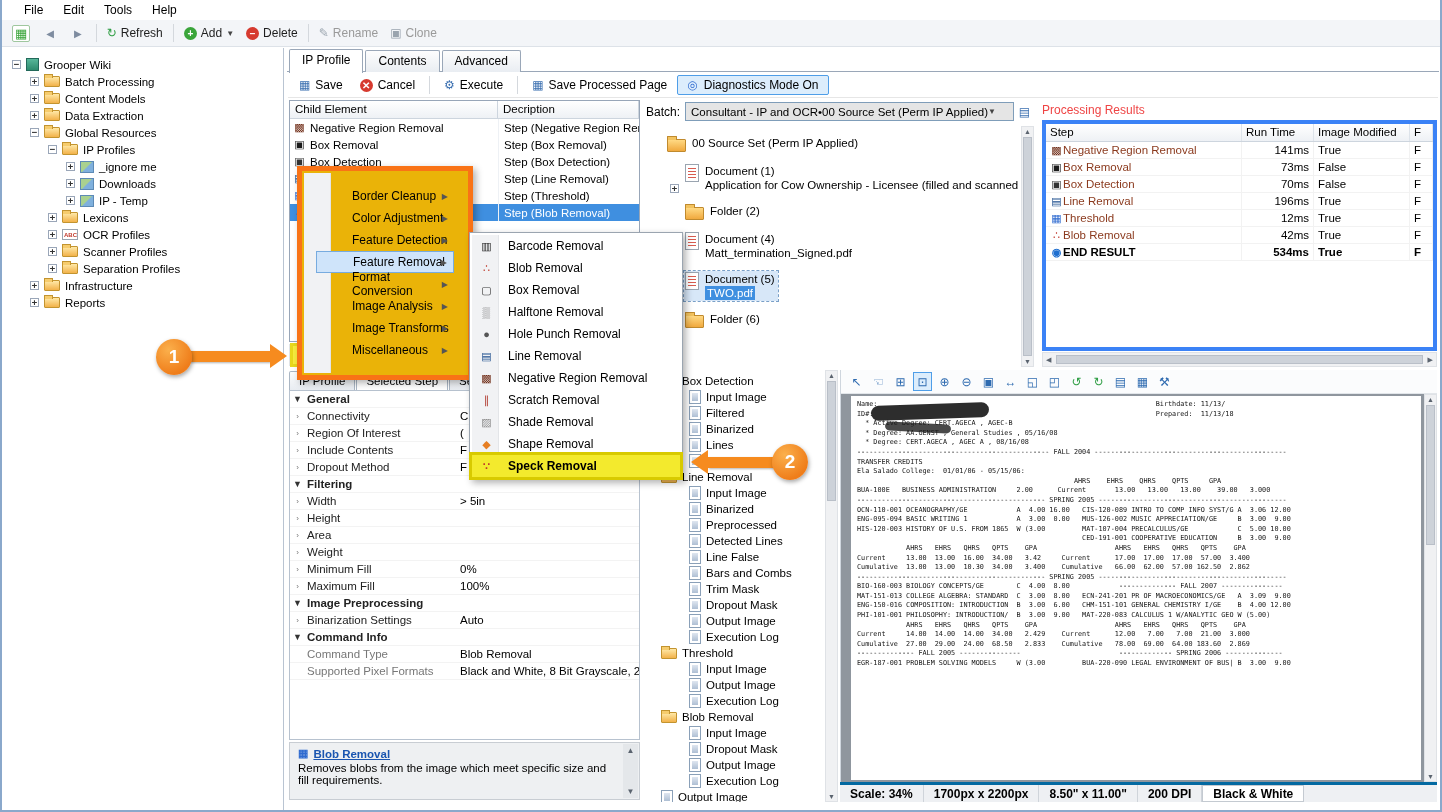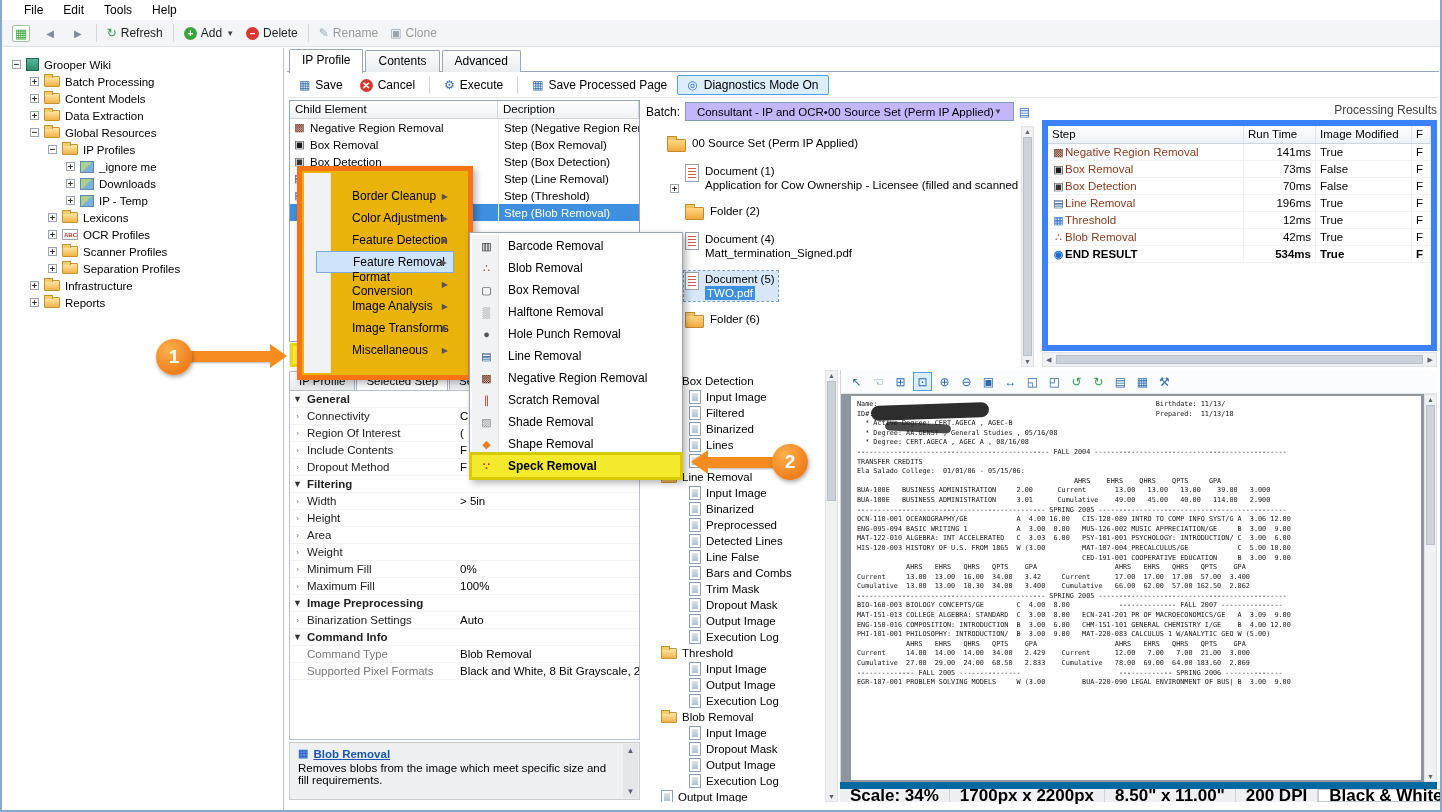--- a/index.html
+++ b/index.html
@@ -84,42 +84,42 @@
 
 
 .descbox{position:absolute;left:287px;top:742px;width:351px;height:58px;background:#eef0f2;border:1px solid #c8cdd3;padding:4px 20px 4px 8px;font-size:11.5px;overflow:hidden}
 .desclink{color:#1a55b0;font-weight:bold;text-decoration:underline;display:flex;gap:5px;align-items:center;margin-bottom:2px}
 .desc-ico{color:#2f6bd0;font-size:11px;text-decoration:none}
 .descscroll{position:absolute;right:1px;top:1px;bottom:1px;width:15px;background:#e4e7ea;display:flex;flex-direction:column;justify-content:space-between;align-items:center;font-size:8px;color:#5a636e;padding:2px 0}
 
 
 .batchpanel{position:absolute;left:640px;top:100px;width:392px;height:267px;background:#fff;overflow:hidden}
 .batchrow{display:flex;align-items:center;gap:5px;height:23px;padding:0 4px;font-size:12px}
-.batchcombo{flex:1;border:1px solid #7f9db9;height:19px;display:flex;align-items:center;padding:0 5px;font-size:11.5px;background:#c4b5fd;justify-content:center;white-space:nowrap;overflow:hidden}
+.batchcombo{flex:1;border:1px solid #7f9db9;height:19px;display:flex;align-items:center;padding:0 5px;font-size:11.5px;background:#e5e5e5;justify-content:flex-start;white-space:nowrap;overflow:hidden}
 .bicon{color:#3a6fb0;font-size:12px}
 .btree{position:absolute;left:0;top:26px;right:13px;bottom:0;overflow:hidden;padding-top:4px}
 .brow{display:flex;align-items:flex-end;gap:5px;padding:5px 0}
 .bl0{padding-left:10px}.bl1{padding-left:28px}
 .brow .exp{margin-top:4px}
 .bitem{display:flex;gap:6px;align-items:flex-start;padding:1px 3px 1px 1px}
 .bitem.selrow{background:#d7e7f8;outline:1px dashed #7aa0c8}
 .blabels{font-size:11.5px;line-height:14px}
 .bsub{white-space:nowrap}
 .bsub.selsub{background:#3f8fe0;color:#fff;width:fit-content;padding:0 2px}
 .ic-folder-big{position:relative;width:19px;height:13px;background:linear-gradient(#ffd983,#f0a93e);border:1px solid #c08a2e;border-radius:1px;margin-top:3px;flex:0 0 auto}
 .ic-folder-big::before{content:"";position:absolute;left:-1px;top:-4px;width:8px;height:3px;background:#f3c35f;border:1px solid #c08a2e;border-bottom:none;border-radius:1px 1px 0 0}
 .ic-doc-big{position:relative;width:14px;height:18px;background:#fff;border:1px solid #9aa4b0;flex:0 0 auto}
 .ic-doc-big::after{content:"";position:absolute;left:2px;right:2px;top:3px;height:11px;background:repeating-linear-gradient(to bottom,#d85c50 0 1px,transparent 1px 3px)}
 .bscroll{position:absolute;right:0;top:26px;width:13px;bottom:0;background:#f0f1f3;border:1px solid #dfe2e6;display:flex;flex-direction:column;justify-content:space-between;align-items:center;font-size:7px;color:#5a636e;padding:1px 0}
 .bthumb{width:9px;flex:1;margin:2px 0;background:#cdd2d9;border:1px solid #b9bfc8}
 
 
 .resultspanel{position:absolute;left:1040px;top:100px;width:395px;height:267px}
-.restitle{text-align:right;font-size:12px;padding:3px 0;color:#404040}
-.restable{position:absolute;left:0;top:20px;right:0;bottom:16px;border:6px solid #3b82f6;background:#fff;overflow:hidden}
+.restitle{text-align:left;font-size:12px;padding:3px 0;color:#ef4444}
+.restable{position:absolute;left:0;top:20px;right:0;bottom:16px;border:4px solid #3b82f6;background:#fff;overflow:hidden}
 .reshead{display:flex;height:18px;background:linear-gradient(#fff,#eef1f5);border-bottom:1px solid #cdd5de;font-size:11.5px}
 .reshead .hc{padding:2px 4px;border-right:1px solid #dde3ea;white-space:nowrap;overflow:hidden}
 .rc1{width:196px}.rc2{width:72px}.rc3{width:96px}.rc4{flex:1}
 .resrow{display:flex;height:17px;font-size:11.5px;align-items:center;border-bottom:1px solid #f2f2f2}
 .resrow .rcell{padding:0 4px;white-space:nowrap;overflow:hidden;height:100%;display:flex;align-items:center;border-right:1px solid #f2f2f2}
 .resrow .rcell.rc2{justify-content:flex-end}
 .resrow .stepname{color:#8b3a1e}
 .resrow.endrow{font-weight:bold}
 .resrow.endrow .stepname{color:#000}
 .reshscroll{position:absolute;left:0;bottom:0;right:0;height:15px;background:#f0f1f3;border:1px solid #dfe2e6;display:flex;align-items:center;font-size:7px;color:#5a636e}
@@ -142,21 +142,21 @@
 .vtool{width:19px;height:19px;display:flex;align-items:center;justify-content:center;font-size:12px;color:#2f6bb0}
 .vtool.active{border:1px solid #4f9ee8;background:#dcedfc}
 .vtool.green{color:#2f9e44}
 .vcanvas{position:absolute;left:0;top:24px;right:13px;bottom:0;background:#8f969e;overflow:hidden}
 .page{position:absolute;left:10px;top:2px;width:570px;height:384px;background:#fff;overflow:hidden;padding:4px 0 0 6px}
 .page .dline{font:6.8px/9.6px "DejaVu Sans Mono",monospace;color:#151515;white-space:pre}
 .blobA{position:absolute;left:20px;top:8px;width:118px;height:15px;background:#101010;border-radius:8px;transform:rotate(-2deg);opacity:.88}
 .blobB{position:absolute;left:34px;top:27px;width:66px;height:9px;background:#1c1c1c;border-radius:5px;transform:rotate(3deg);opacity:.8}
 .vscroll{position:absolute;right:0;top:24px;width:13px;bottom:0;background:#f0f1f3;border:1px solid #dfe2e6;display:flex;flex-direction:column;align-items:center;font-size:7px;color:#5a636e;padding:1px 0}
 .vthumb{width:9px;height:140px;margin-top:2px;background:#cdd2d9;border:1px solid #b9bfc8}
-.vstatus{position:absolute;left:838px;top:782px;width:597px;height:20px;background:#eef0f3;border-top:7px solid #0369a1;display:flex;align-items:flex-end;font-size:17px;font-weight:bold}
+.vstatus{position:absolute;left:838px;top:782px;width:597px;height:20px;background:#eef0f3;border-top:3px solid #0369a1;display:flex;align-items:flex-end;font-size:12px;font-weight:bold}
 .vseg{padding:0 10px;border-right:1px solid #cfd4da;height:100%;display:flex;align-items:center;white-space:nowrap}
 .vseg.white{background:#fff;border:1px solid #c4cad1}
 
 
 .ctxmenu{position:absolute;left:295px;top:166px;width:176px;background:#eab308;border:5px solid #f97316;box-shadow:3px 3px 7px rgba(0,0,0,.3);z-index:40;padding:14px}
 .ctxmenu::before{content:"";position:absolute;left:2px;top:2px;bottom:2px;width:26px;background:#f1f2f4;border-right:1px solid #e3e5e8}
 .cmitem{position:relative;display:flex;align-items:center;height:22px;font-size:12px;padding-left:36px}
 .cmitem.active{background:#cfe4fa;border:1px solid #77abdf;height:22px}
 .cmarrow{position:absolute;right:6px;font-size:8px;color:#555}
 
@@ -899,26 +899,24 @@
             <div class="dline">  * Active Degree: CERT.AGECA , AGEC-B</div>
             <div class="dline">  * Degree: AA.GENST , General Studies , 05/16/08</div>
             <div class="dline">  * Degree: CERT.AGECA , AGEC A , 08/16/08</div>
             <div class="dline"></div>
             <div class="dline">----------------------------------------------- FALL 2004 -----------------------------------------------</div>
             <div class="dline">TRANSFER CREDITS</div>
             <div class="dline">Ela Salado College:  01/01/06 - 05/15/06:</div>
             <div class="dline"></div>
             <div class="dline">                                                     AHRS    EHRS    QHRS    QPTS     GPA</div>
             <div class="dline">BUA-100E   BUSINESS ADMINISTRATION     2.00      Current       13.00   13.00   13.00    39.00   3.000</div>
-            <div class="dline">BUA-100E   BUSINESS ADMINISTRATION     3.01      Cumulative    49.00   45.00   40.00   114.00   2.900</div>
             <div class="dline"></div>
             <div class="dline">---------------------------------------------- SPRING 2005 ----------------------------------------------</div>
             <div class="dline">OCN-110-001 OCEANOGRAPHY/GE            A  4.00 16.00   CIS-120-089 INTRO TO COMP INFO SYST/G A  3.06 12.00</div>
             <div class="dline">ENG-095-094 BASIC WRITING 1            A  3.00  0.00   MUS-126-002 MUSIC APPRECIATION/GE     B  3.00  9.00</div>
-            <div class="dline">MAT-122-010 ALGEBRA: INT ACCELERATED   C  3.03  6.00   PSY-101-001 PSYCHOLOGY: INTRODUCTION/ C  3.00  6.00</div>
             <div class="dline">HIS-120-003 HISTORY OF U.S. FROM 1865  W (3.00         MAT-107-004 PRECALCULUS/GE            C  5.00 10.00</div>
             <div class="dline">                                                       CED-191-001 COOPERATIVE EDUCATION     B  3.00  9.00</div>
             <div class="dline"></div>
             <div class="dline">            AHRS   EHRS   QHRS   QPTS    GPA                   AHRS   EHRS   QHRS   QPTS    GPA</div>
             <div class="dline">Current     13.00  13.00  16.00  34.00   3.42     Current      17.00  17.00  17.00  57.00  3.400</div>
             <div class="dline">Cumulative  13.00  13.00  10.30  34.00   3.400    Cumulative   66.00  62.00  57.00 162.50  2.862</div>
             <div class="dline"></div>
             <div class="dline">---------------------------------------------- SPRING 2005 ----------------------------------------------</div>
             <div class="dline">BIO-160-003 BIOLOGY CONCEPTS/GE        C  4.00  8.00            -------------- FALL 2007 ---------------</div>
             <div class="dline">MAT-151-013 COLLEGE ALGEBRA: STANDARD  C  3.00  8.00   ECN-241-201 PR OF MACROECONOMICS/GE   A  3.09  9.00</div>

